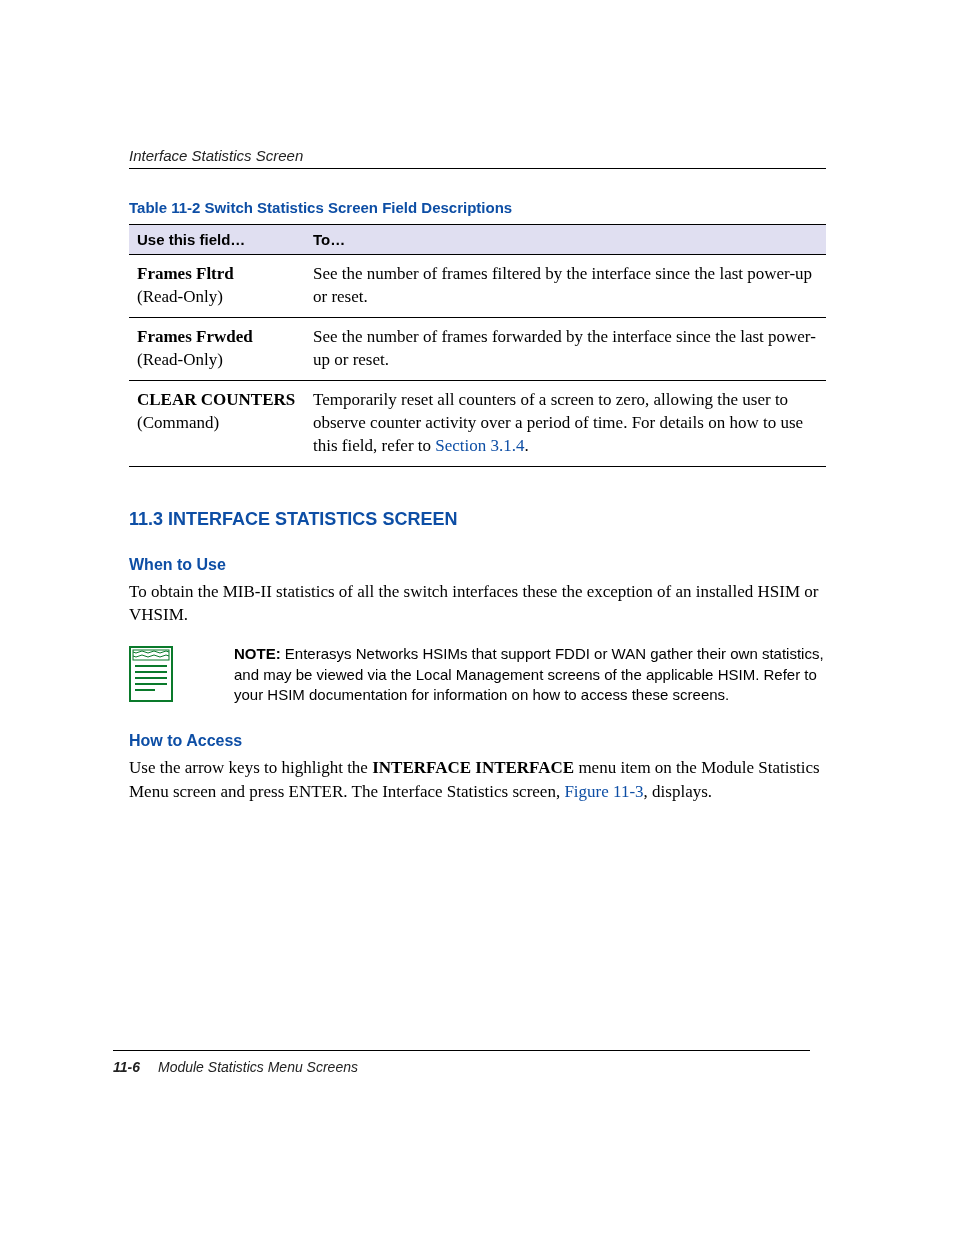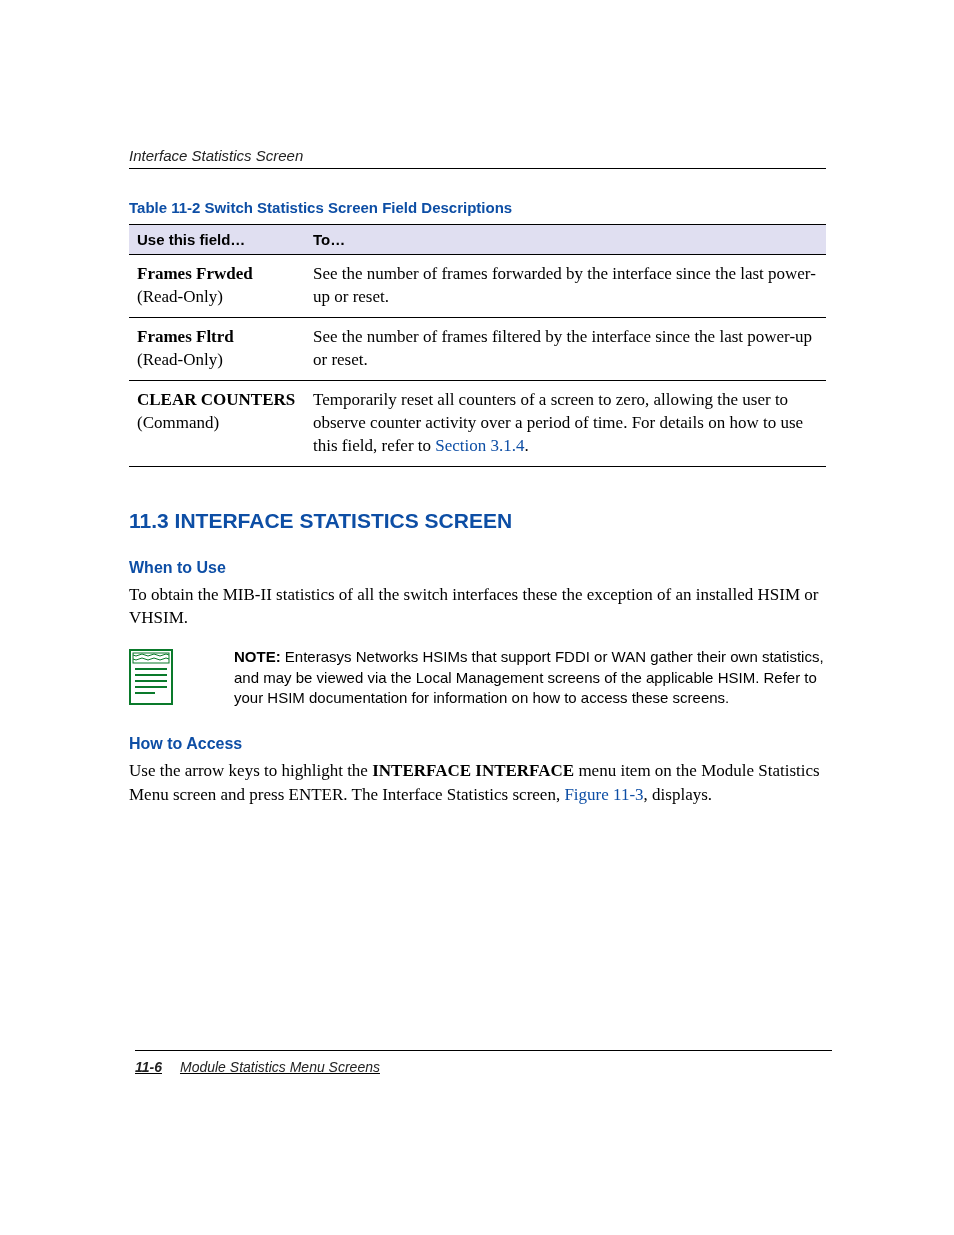--- a/index.html
+++ b/index.html
@@ -74,21 +74,21 @@
     display: block;
   }
   table.stats col.c1 { width: 176px; }
   table.stats col.c2 { width: auto; }
 
   .link { color: var(--link-blue); }
 
   h2.section {
     font-family: Arial, Helvetica, sans-serif;
     font-weight: bold;
-    font-size: 21px;
+    font-size: 18px;
     color: var(--heading-blue);
     margin: 42px 0 26px 0;
   }
   h3.subhead {
     font-family: Arial, Helvetica, sans-serif;
     font-weight: bold;
     font-size: 16px;
     color: var(--heading-blue);
     margin: 26px 0 6px 0;
   }
@@ -111,24 +111,23 @@
   .note-text {
     font-family: Arial, Helvetica, sans-serif;
     font-size: 15px;
     line-height: 1.35;
     margin-left: 45px;
   }
   .note-text .label { font-weight: bold; }
 
   .footer {
     position: absolute;
-    left: 135px;
+    left: 113px;
     bottom: 160px;
     width: 697px;
-    text-decoration: underline;
   }
   .footer-rule {
     border: 0;
     border-top: 1.2px solid var(--rule);
     margin: 0 0 8px 0;
   }
   .footer-line {
     font-family: Arial, Helvetica, sans-serif;
     font-style: italic;
     font-size: 14px;
@@ -152,31 +151,31 @@
       </colgroup>
     <thead>
       <tr>
         <th>Use this field…</th>
         <th>To…</th>
       </tr>
     </thead>
     <tbody>
       <tr>
         <td class="field">
+          <span class="fname">Frames Fltrd</span>
+          <span class="ftype">(Read-Only)</span>
+        </td>
+        <td>See the number of frames filtered by the interface since the last power-up or reset.</td>
+      </tr>
+      <tr>
+        <td class="field">
           <span class="fname">Frames Frwded</span>
           <span class="ftype">(Read-Only)</span>
         </td>
         <td>See the number of frames forwarded by the interface since the last power-up or reset.</td>
-      </tr>
-      <tr>
-        <td class="field">
-          <span class="fname">Frames Fltrd</span>
-          <span class="ftype">(Read-Only)</span>
-        </td>
-        <td>See the number of frames filtered by the interface since the last power-up or reset.</td>
       </tr>
       <tr>
         <td class="field">
           <span class="fname">CLEAR COUNTERS</span>
           <span class="ftype">(Command)</span>
         </td>
         <td>
           <span>Temporarily reset all counters of a screen to zero, allowing the user to observe counter activity over a period of time. For details on how to use this field, refer to </span><span class="link">Section 3.1.4</span><span>.</span>
         </td>
       </tr>

